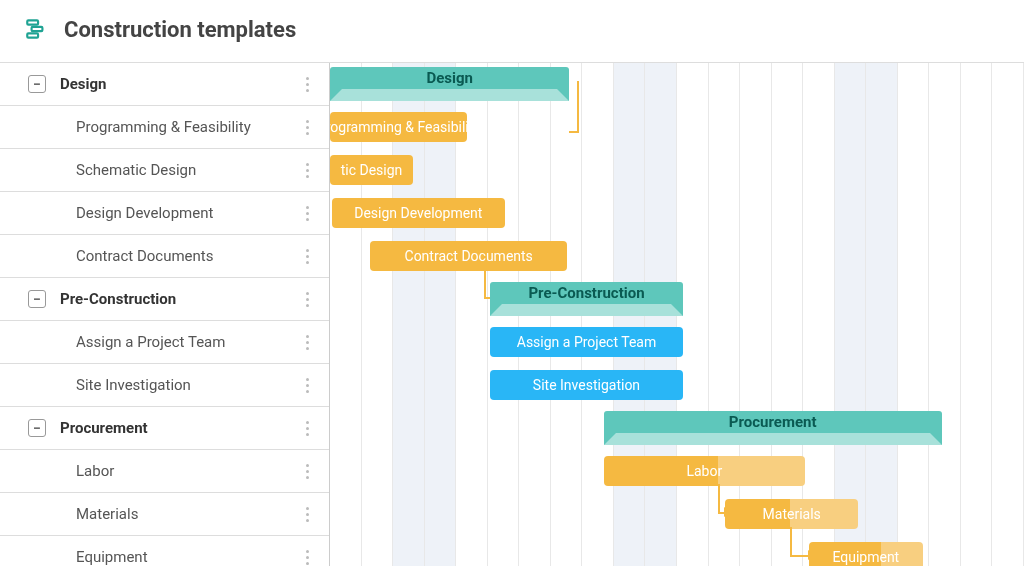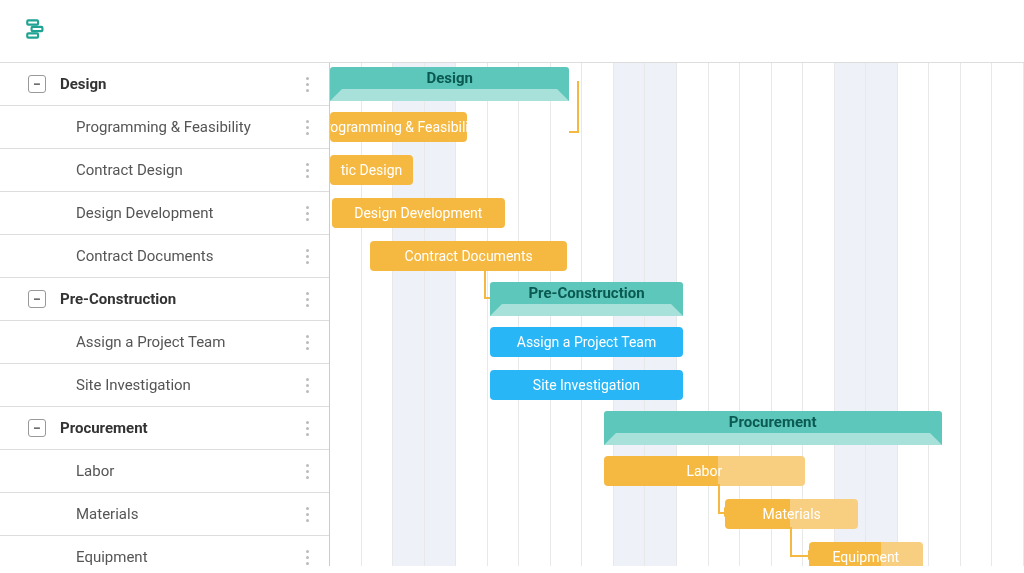--- a/index.html
+++ b/index.html
@@ -162,20 +162,21 @@
 <body>
 
 <div class="header">
   <span class="icon">
     <svg width="26" height="26" viewBox="0 0 24 24" fill="none" stroke="#1fa393" stroke-width="2">
       <rect x="3" y="4" width="10" height="4" rx="1"></rect>
       <rect x="7" y="10" width="10" height="4" rx="1"></rect>
       <rect x="3" y="16" width="10" height="4" rx="1"></rect>
     </svg>
   </span>
+  <h1>Construction templates</h1>
 </div>
 
 <div class="content">
   <div class="task-list" id="task-list">
       <div class="row group">
     <div class="collapse-btn">−</div>
     <div class="row-label">Design</div>
     <div class="menu-dots">
           <span></span>
           <span></span>
@@ -184,21 +185,21 @@
       </div>
       <div class="row child">
       <div class="row-label">Programming &amp; Feasibility</div>
       <div class="menu-dots">
           <span></span>
           <span></span>
           <span></span>
         </div>
       </div>
       <div class="row child">
-      <div class="row-label">Contract Design</div>
+      <div class="row-label">Schematic Design</div>
       <div class="menu-dots">
           <span></span>
           <span></span>
           <span></span>
         </div>
       </div>
       <div class="row child">
       <div class="row-label">Design Development</div>
       <div class="menu-dots">
           <span></span>

